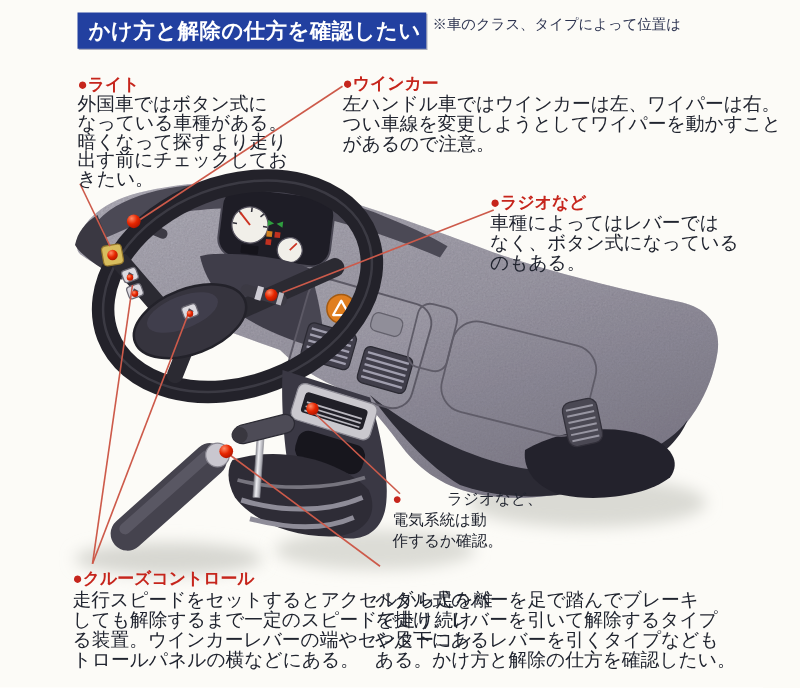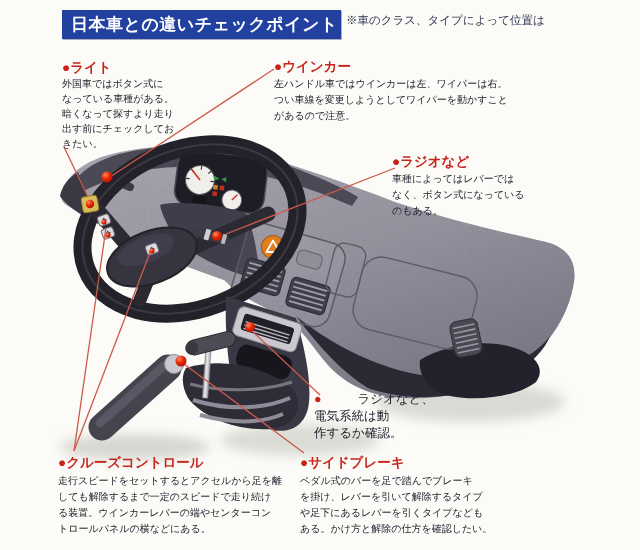--- a/index.html
+++ b/index.html
@@ -14,21 +14,21 @@
     box-shadow:1px 1px 0 rgba(20,30,80,.35);
   }
   .note{
     position:absolute;left:346px;top:13px;font-size:11.5px;line-height:16px;color:#2c3350;font-family:Liberation Mono, monospace;
   }
   .note .l2{margin-left:11px;}
   .callout-heading{
     position:absolute;font-size:13.5px;font-weight:bold;color:#c6251c;white-space:pre;
   }
   .callout-body{
-    position:absolute;font-size:10px;line-height:16px;color:#20242f;white-space:pre-line;
+    position:absolute;font-size:15px;line-height:16px;color:#20242f;white-space:pre-line;
   }
   .body-tight{line-height:15px;}
   .radio-note{
     position:absolute;left:314px;top:391px;font-size:12.5px;line-height:17px;color:#20242f;
   }
   .radio-note .bullet{color:#c6251c;font-weight:bold;}
   .radio-note .txt{white-space:pre-line;margin-left:36px;}
   svg{position:absolute;left:0;top:0;}
 </style>
 </head>
@@ -258,21 +258,21 @@
       <circle cx="107" cy="177" r="5.5" fill="url(#redDot)"></circle>
       <circle cx="217" cy="236" r="5" fill="url(#redDot)"></circle>
       <circle cx="104" cy="222" r="2.6" fill="url(#redDot)"></circle>
       <circle cx="108" cy="235" r="2.6" fill="url(#redDot)"></circle>
       <circle cx="152" cy="251" r="2.6" fill="url(#redDot)"></circle>
       <circle cx="250" cy="327" r="5" fill="url(#redDot)"></circle>
       <circle cx="181" cy="361" r="5.5" fill="url(#redDot)"></circle>
     </g>
   </svg>
 
-  <div class="title-bar" style="background:#2240a0;">日本車との違いチェックポイント</div>
+  <div class="title-bar" style="background:#2240a0;">かけ方と解除の仕方を確認したい</div>
 
   <div class="note">
     <div>※車のクラス、タイプによって位置は</div>
   </div>
 
   <div class="callout-heading" style="left:62px;top:59px">●ライト</div>
   <div class="callout-body body-tight" style="left:62px;top:76px">外国車ではボタン式に
 なっている車種がある。
 暗くなって探すより走り
 出す前にチェックしてお
@@ -293,19 +293,18 @@
 電気系統は動
 作するか確認。</span>
   </div>
 
   <div class="callout-heading" style="left:58px;top:454px">●クルーズコントロール</div>
   <div class="callout-body" style="left:58px;top:473px">走行スピードをセットするとアクセルから足を離
 しても解除するまで一定のスピードで走り続け
 る装置。ウインカーレバーの端やセンターコン
 トロールパネルの横などにある。</div>
 
-  <div class="callout-heading" style="left:300px;top:454px">●サイドブレーキ</div>
   <div class="callout-body" style="left:300px;top:473px">ペダル式のバーを足で踏んでブレーキ
 を掛け、レバーを引いて解除するタイプ
 や足下にあるレバーを引くタイプなども
 ある。かけ方と解除の仕方を確認したい。</div>
 
 </div>
 
 </body></html>

